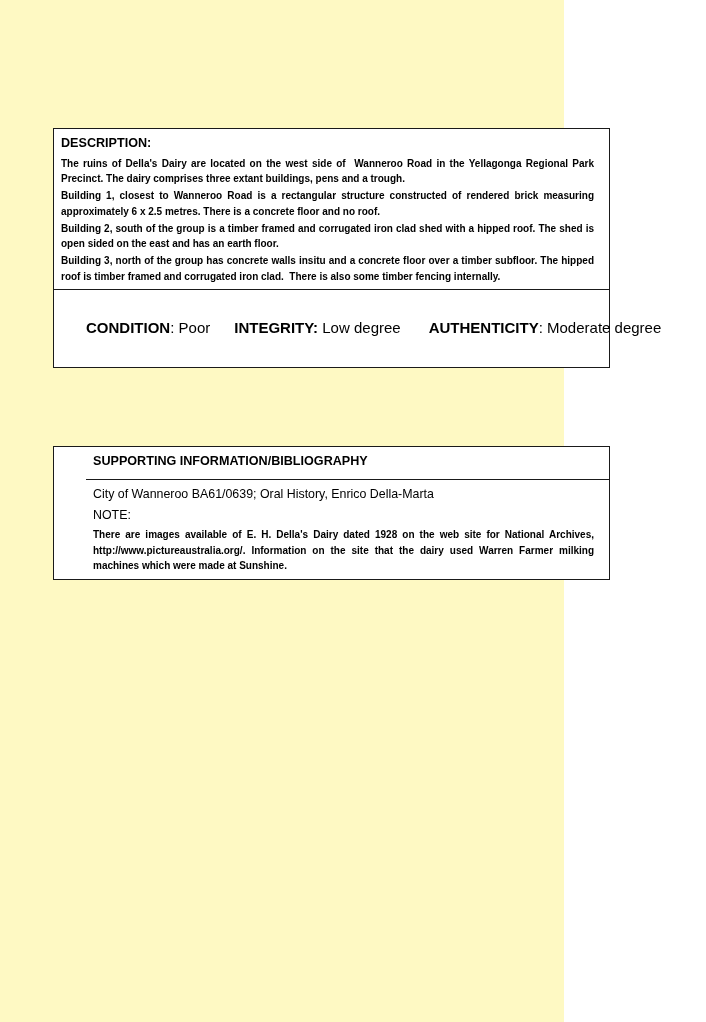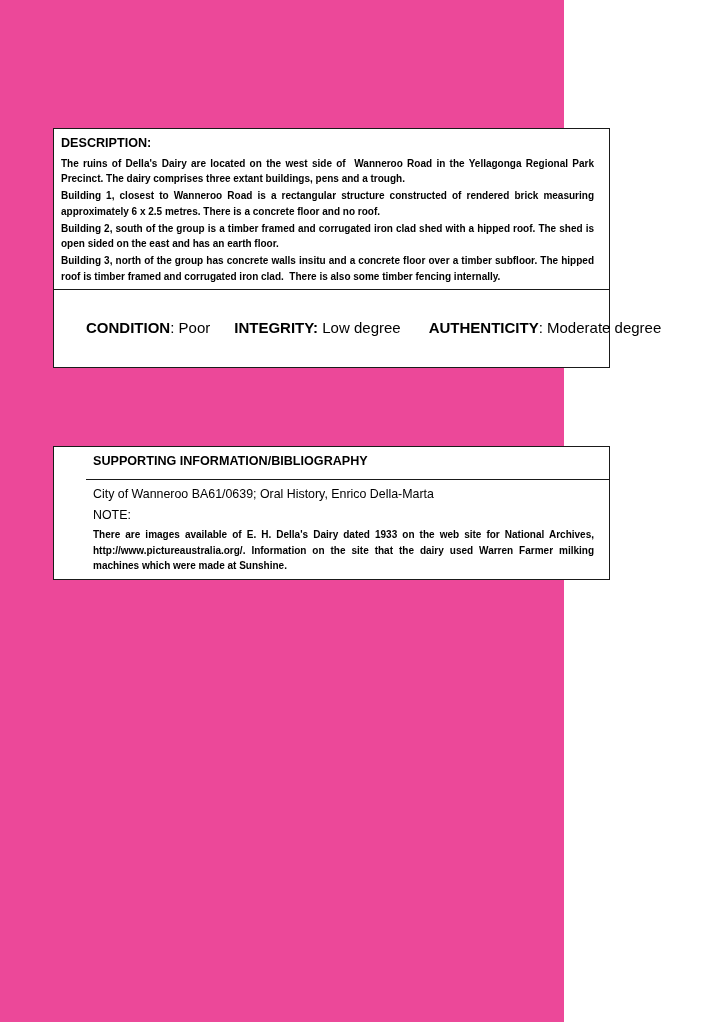--- a/index.html
+++ b/index.html
@@ -15,21 +15,21 @@
     color: #000000;
     -webkit-font-smoothing: antialiased;
   }
 
   .page {
     position: absolute;
     left: 0;
     top: 0;
     width: 564px;
     height: 1022px;
-    background: #ec4899;
+    background: #fef9c3;
   }
 
   
   .doc-table {
     position: absolute;
     left: 53px;
     width: 557px;               
     border: 1.2px solid #1a1a1a;
     box-sizing: border-box;
     background: #ffffff;
@@ -122,18 +122,18 @@
 
     <div class="row">
       <div class="heading">SUPPORTING INFORMATION/BIBLIOGRAPHY</div>
     </div>
 
     <div class="row divided">
       <p class="plain-line">City of Wanneroo BA61/0639; Oral History, Enrico Della-Marta</p>
 
       <p class="plain-line">NOTE:</p>
 
-      <p class="body-para">There are images available of E. H. Della's Dairy dated 1933 on the web site for National Archives, http://www.pictureaustralia.org/. Information on the site that the dairy used Warren Farmer milking machines which were made at Sunshine.</p>
+      <p class="body-para">There are images available of E. H. Della's Dairy dated 1928 on the web site for National Archives, http://www.pictureaustralia.org/. Information on the site that the dairy used Warren Farmer milking machines which were made at Sunshine.</p>
     </div>
 
   </div>
 
 </div>
 
 </body></html>

